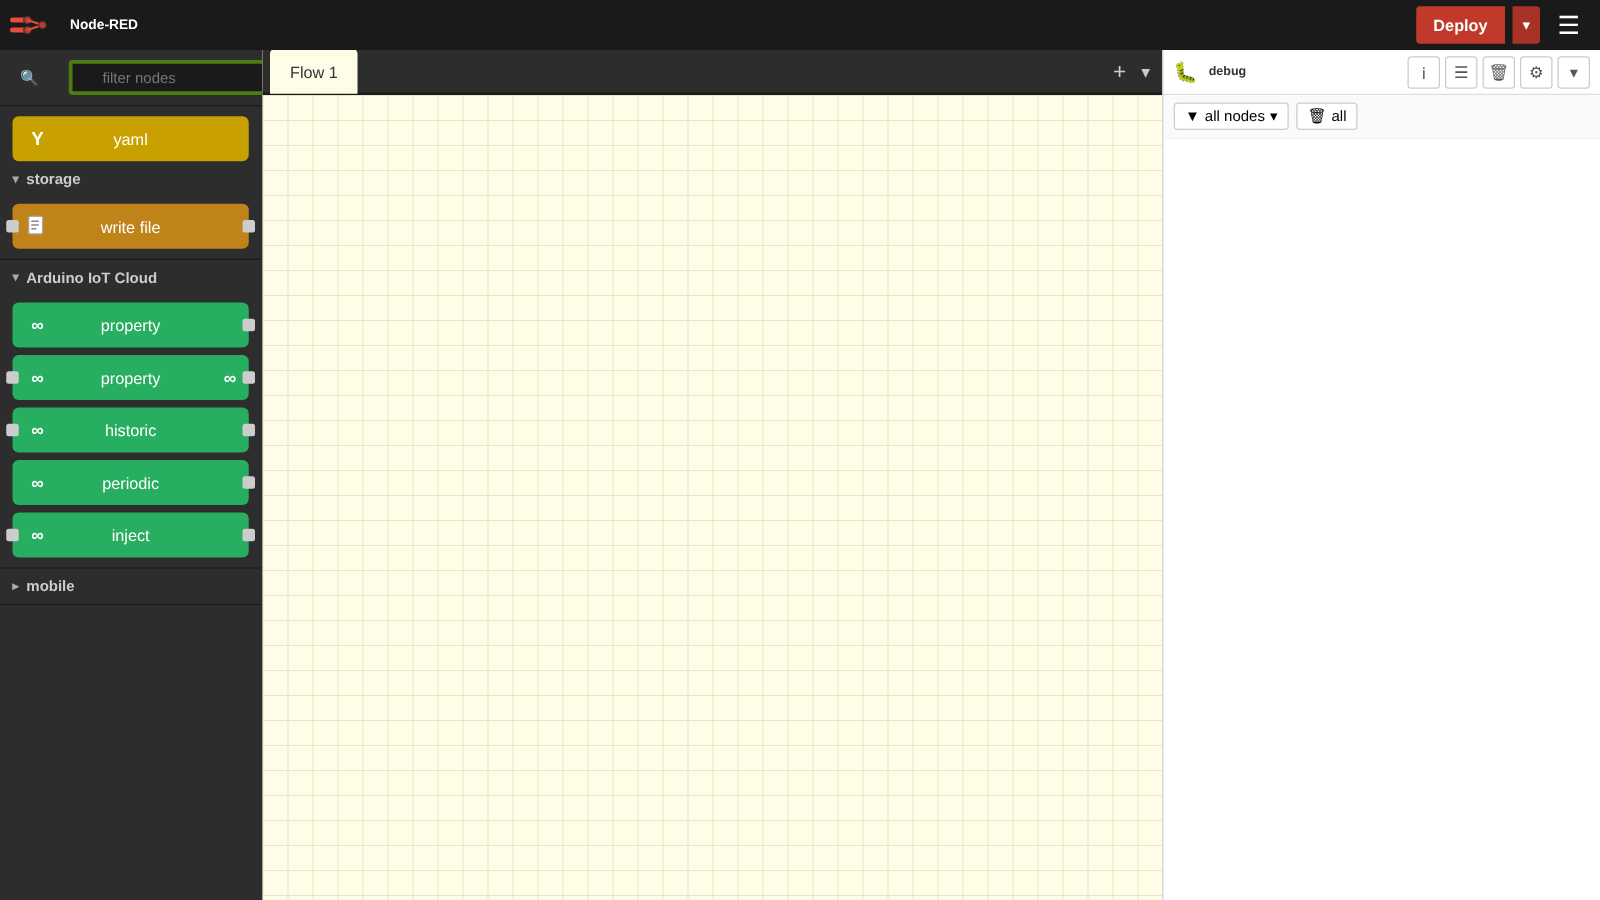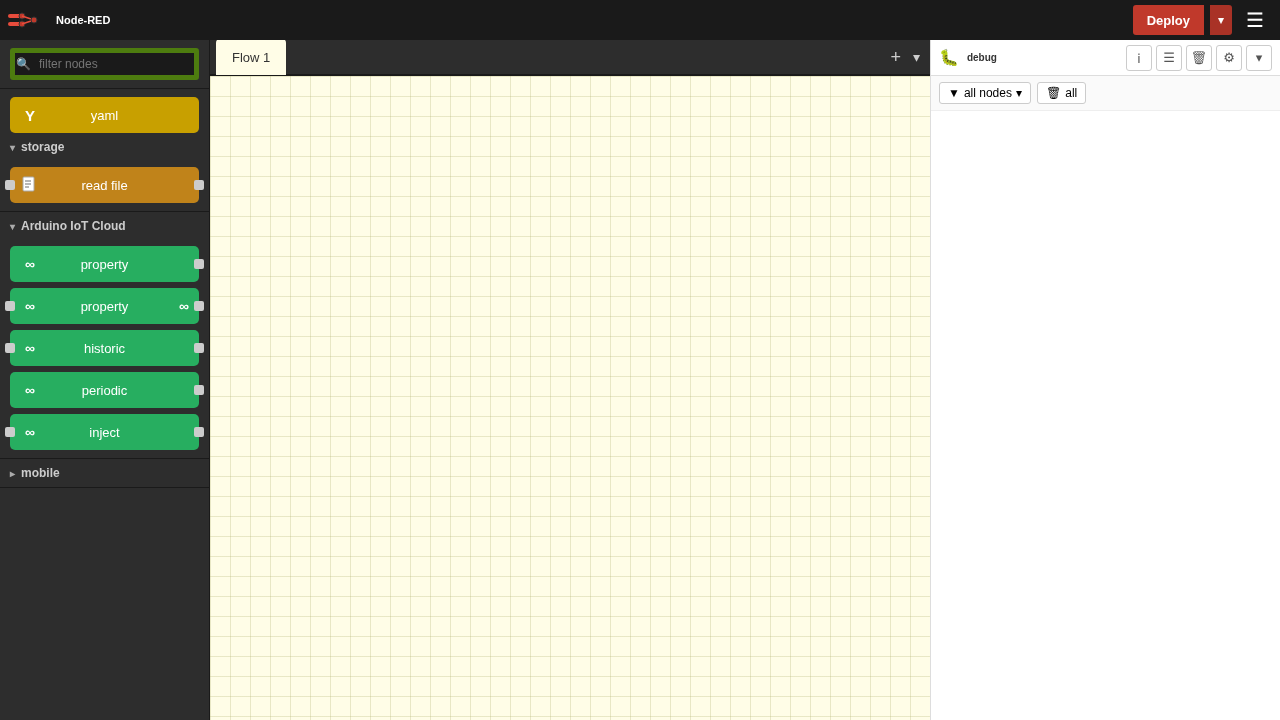--- a/index.html
+++ b/index.html
@@ -63,26 +63,27 @@
       overflow-y: auto;
       border-right: 1px solid #1a1a1a;
     }
     #filter-input-wrap {
       padding: 8px 10px;
       border-bottom: 1px solid #1a1a1a;
     }
     #filter-input {
       width: 100%;
       background: #1a1a1a;
-      border: 5px solid #4d7c0f;
+      border: 3px solid #4d7c0f;
       border-radius: 3px;
       color: #7dd3fc;
       padding: 4px 8px 4px 24px;
       font-size: 12px;
       outline: none;
+      margin-left: 45px;
     }
     #filter-wrap { position: relative; }
     #filter-search-icon {
       position: absolute;
       left: 6px;
       top: 50%;
       transform: translateY(-50%);
       color: #888;
       font-size: 12px;
     }
@@ -315,34 +316,34 @@
       </div>
     </div>
 
     <div class="category">
       <div class="category-header">
         <span class="category-chevron">▾</span>
         <span>storage</span>
       </div>
       <div class="category-nodes">
 
-
         <div class="node" style="background:#c0831a;">
           <div class="node-port-left"></div>
           <span class="node-icon">
             <svg width="16" height="18" viewBox="0 0 16 18">
                 <rect x="1" y="1" width="11" height="14" rx="1" fill="#fff" stroke="#aaa" stroke-width="1"></rect>
                 <line x1="3" y1="5" x2="9" y2="5" stroke="#888" stroke-width="1.2"></line>
                 <line x1="3" y1="8" x2="9" y2="8" stroke="#888" stroke-width="1.2"></line>
                 <line x1="3" y1="11" x2="7" y2="11" stroke="#888" stroke-width="1.2"></line>
               </svg>
           </span>
-          <span class="node-label">read file</span>
-          <div class="node-port-right"></div>
-        </div>
+          <span class="node-label">write file</span>
+          <div class="node-port-right"></div>
+        </div>
+
 
       </div>
     </div>
 
     <div class="category">
       <div class="category-header">
         <span class="category-chevron">▾</span>
         <span>Arduino IoT Cloud</span>
       </div>
       <div class="category-nodes">

